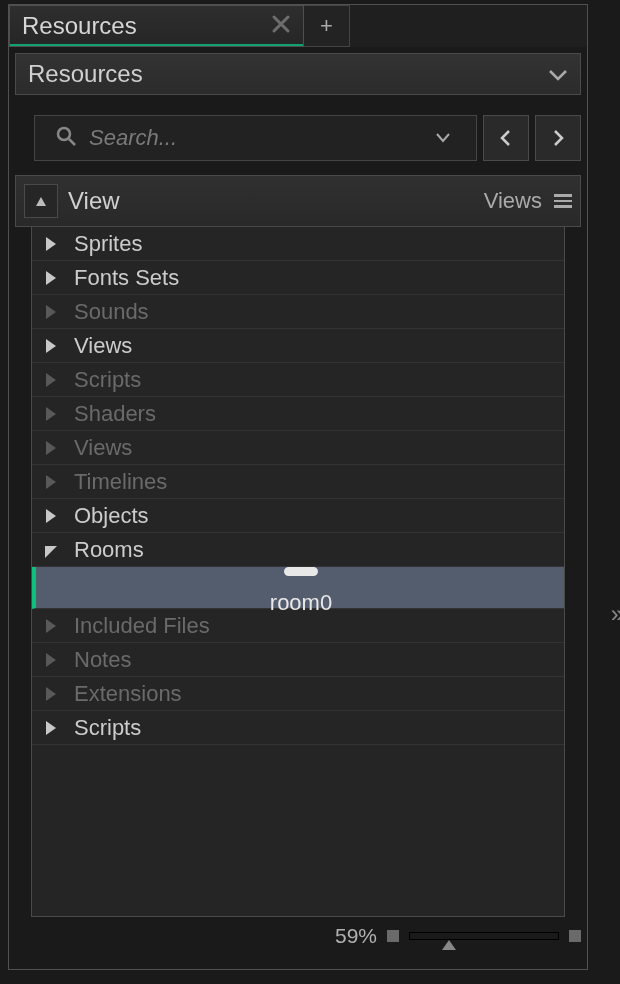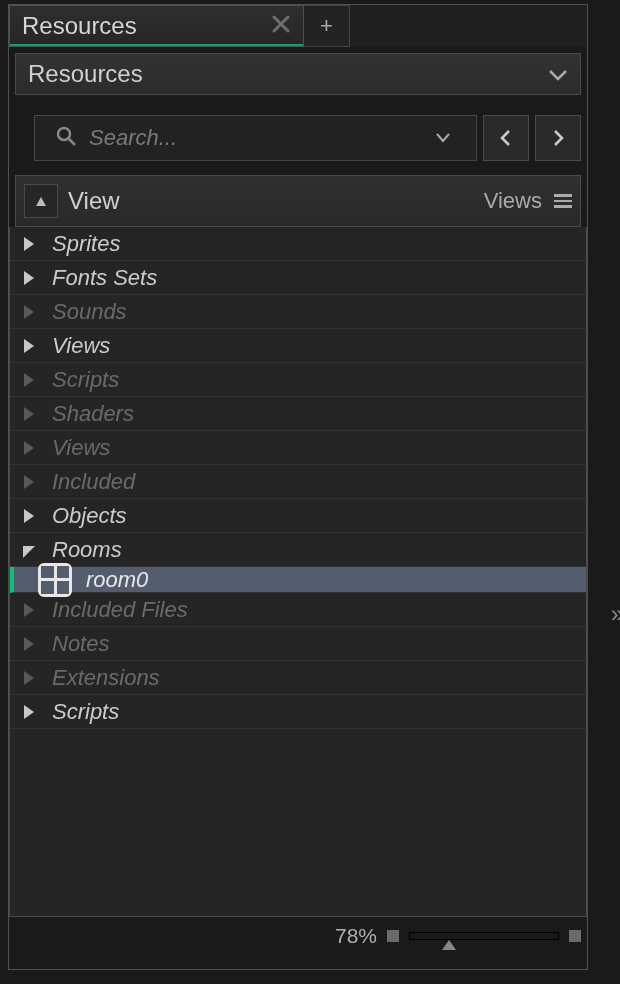--- a/index.html
+++ b/index.html
@@ -167,28 +167,27 @@
     }
     .hamburger span {
       width: 18px;
       height: 2.5px;
       background: #aaa;
       display: block;
     }
 
     
     .tree {
-      margin: 0 0;
+      margin: 0 22px;
       border-left: 1px solid #4a4a4a;
       border-right: 1px solid #4a4a4a;
       border-bottom: 1px solid #4a4a4a;
       height: 690px;
       background: #252525;
       overflow: hidden;
-      font-style: italic;
     }
     .tree-row {
       height: 34px;
       display: flex;
       align-items: center;
       padding: 0 10px;
       gap: 14px;
       border-bottom: 1px solid #333;
       color: #cccccc;
       font-size: 22px;
@@ -198,23 +197,24 @@
     .tree-row .tri {
       width: 18px;
       height: 18px;
       display: flex;
       align-items: center;
       justify-content: center;
     }
     .tree-row.selected {
       background: #545d6e;
       border-left: 4px solid #0fc07f;
-      padding-left: 24px;
+      padding-left: 12px;
       color: #e8e8e8;
-      height: 26px;
+      height: 42px;
+      flex-direction: column;
     }
     .room-icon {
       width: 34px;
       height: 34px;
       border: 3px solid #e8e8e8;
       border-radius: 6px;
       display: grid;
       grid-template-columns: 1fr 1fr;
       grid-template-rows: 1fr 1fr;
       background: #e8e8e8;
@@ -398,21 +398,21 @@
           </svg>
         </span>
         <span>Views</span>
       </div>
       <div class="tree-row dim">
         <span class="tri">
           <svg width="14" height="16" viewBox="0 0 14 16">
             <path d="M2 1 L12 8 L2 15 Z" fill="#595959"></path>
           </svg>
         </span>
-        <span>Included</span>
+        <span>Timelines</span>
       </div>
       <div class="tree-row">
         <span class="tri">
           <svg width="14" height="16" viewBox="0 0 14 16">
             <path d="M2 1 L12 8 L2 15 Z" fill="#c8c8c8"></path>
           </svg>
         </span>
         <span>Objects</span>
       </div>
       <div class="tree-row">
@@ -460,21 +460,21 @@
         <span class="tri">
           <svg width="14" height="16" viewBox="0 0 14 16">
             <path d="M2 1 L12 8 L2 15 Z" fill="#c8c8c8"></path>
           </svg>
         </span>
         <span>Scripts</span>
       </div>
     </div>
 
   <div class="status-bar">
-    <span>78%</span>
+    <span>59%</span>
     <span class="stop-box"></span>
     <div class="zoom-track">
       <div class="zoom-marker"></div>
     </div>
     <span class="stop-box"></span>
   </div>
 </div>
 
 <div class="side-chevrons">»</div>
 

